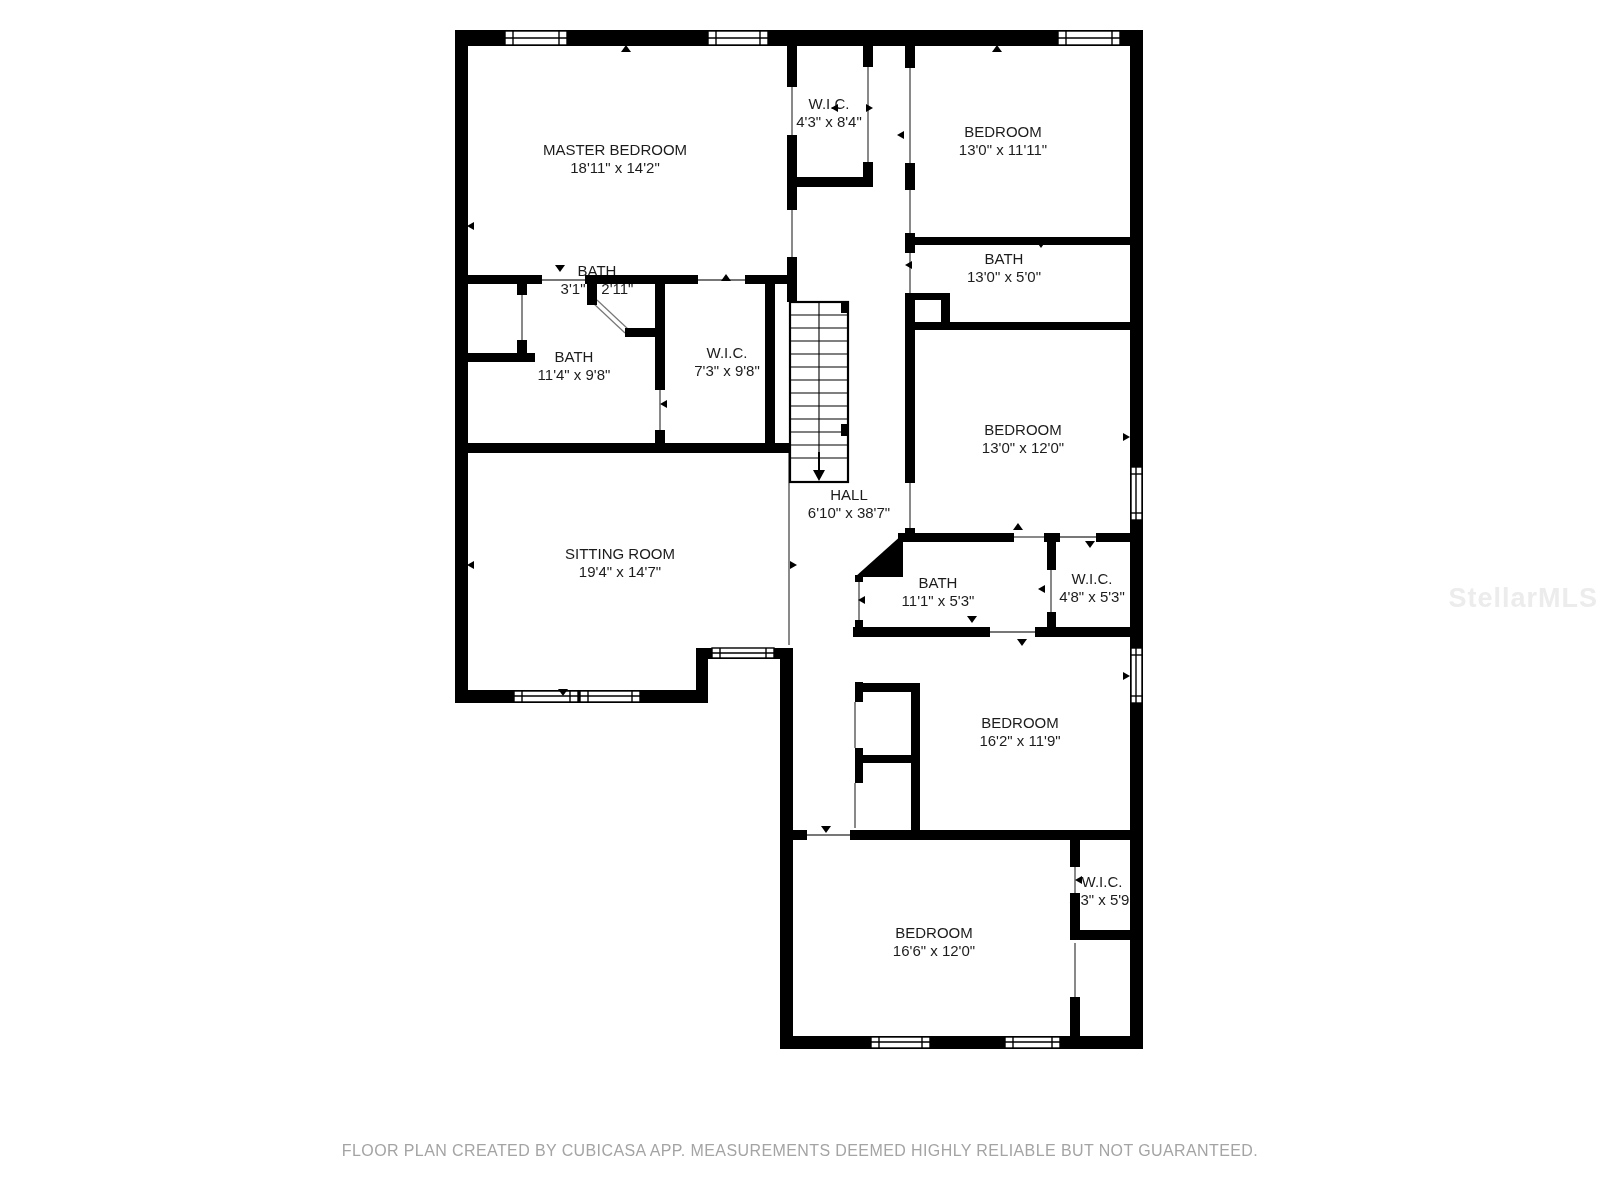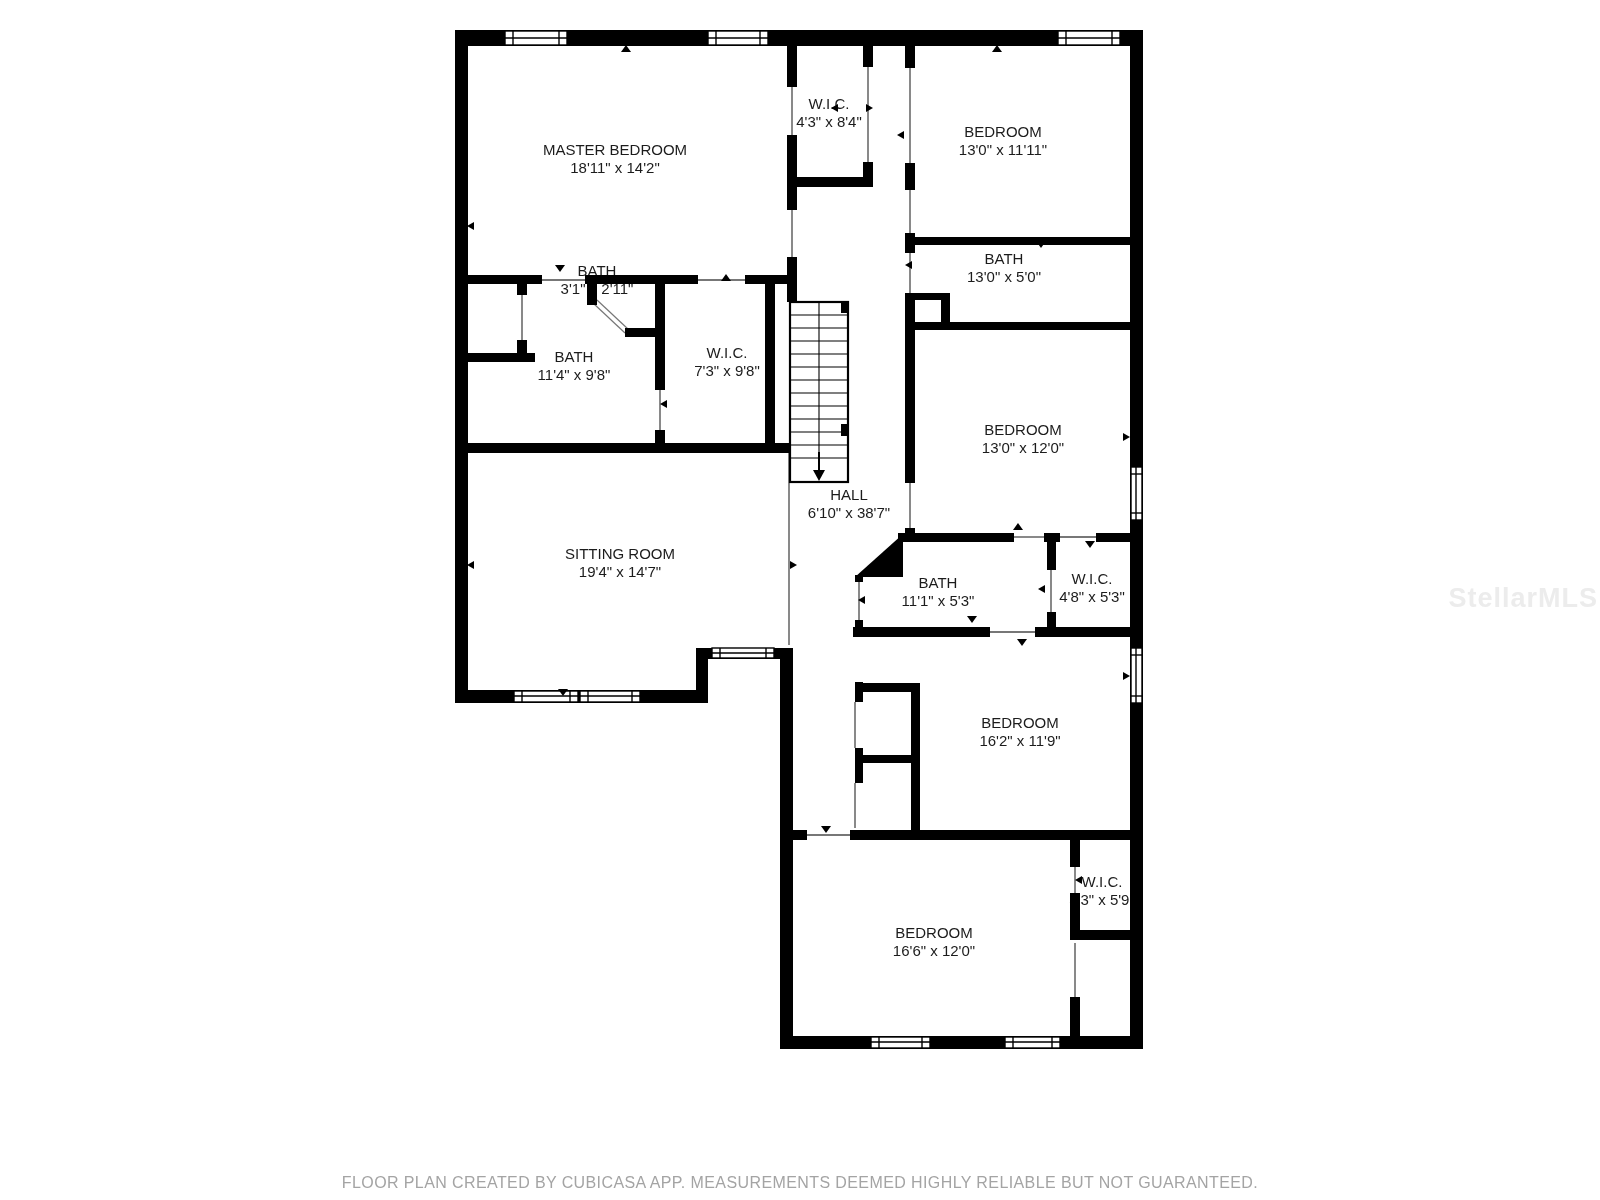--- a/index.html
+++ b/index.html
@@ -1,21 +1,21 @@
 <!DOCTYPE html>
 <html><head>
 <meta charset="utf-8">
 <style>
   html,body{margin:0;padding:0;background:#ffffff;}
   #stage{position:relative;width:1600px;height:1200px;background:#fff;overflow:hidden;
          font-family:"Liberation Sans", sans-serif;}
   #plan-svg{position:absolute;left:0;top:0;}
   .room-name,.room-dims{fill:#1c1c1c;font-family:"Liberation Sans",sans-serif;font-size:15px;}
   .footer{position:absolute;left:50%;top:1142px;transform:translateX(-50%);
-          white-space:nowrap;font-size:16px;letter-spacing:.4px;color:#a4a4a4;margin-top:32px;}
+          white-space:nowrap;font-size:16px;letter-spacing:.4px;color:#a4a4a4;}
   .watermark{position:absolute;right:2px;top:583px;font-size:27px;font-weight:bold;
              color:#ececec;letter-spacing:1px;}
 </style>
 </head>
 <body>
 
 <div id="stage">
 
 <svg id="plan-svg" width="1600" height="1200" viewBox="0 0 1600 1200">
 

